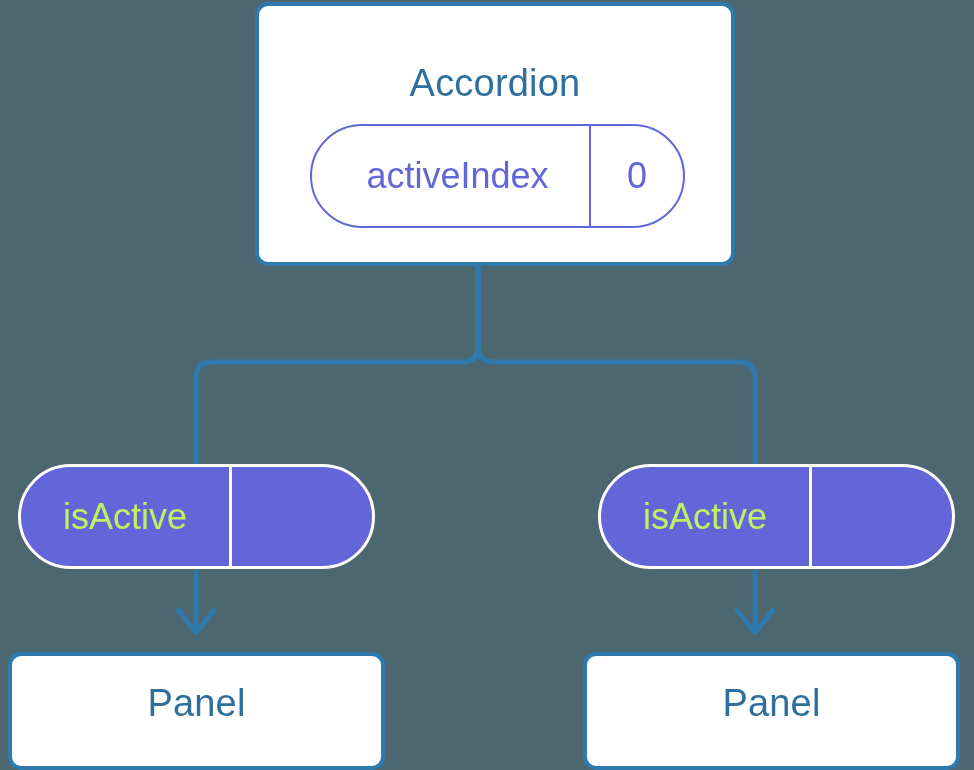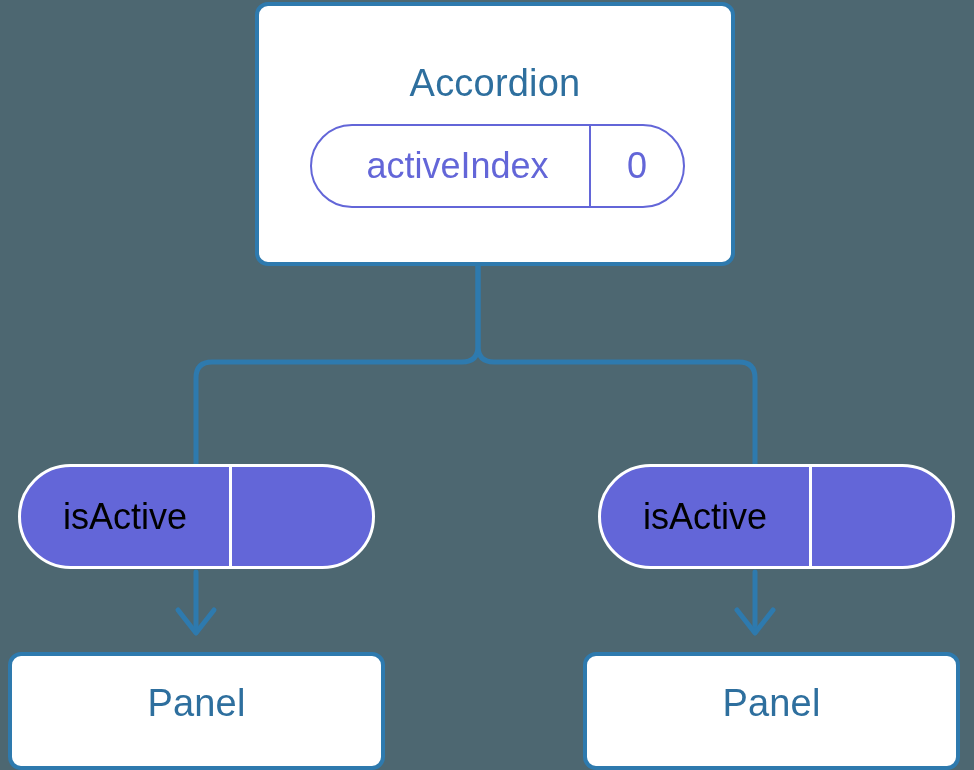--- a/index.html
+++ b/index.html
@@ -73,21 +73,21 @@
     border: 2px solid #6366d8;
     border-radius: 999px;
     background: transparent;
     overflow: hidden;
   }
 
   #accordion-state {
     left: 51px;       
     top: 118px;       
     width: 375px;
-    height: 84px;
+    height: 104px;
   }
 
   .pill-outline .pill-key,
   .pill-outline .pill-val {
     display: flex;
     align-items: center;
     justify-content: center;
     color: #6366d8;
     font-size: 36px;
     font-weight: 400;
@@ -130,21 +130,21 @@
     top: 464px;
     width: 357px;
     height: 105px;
   }
 
   .pill-filled .pill-key,
   .pill-filled .pill-val {
     display: flex;
     align-items: center;
     justify-content: center;
-    color: #000000;
+    color: #bef264;
     font-size: 36px;
     font-weight: 400;
     white-space: nowrap;
     box-sizing: border-box;
   }
 
   .pill-filled .pill-key {
     flex: 0 0 211px;
     border-right: 3px solid #ffffff;
   }

